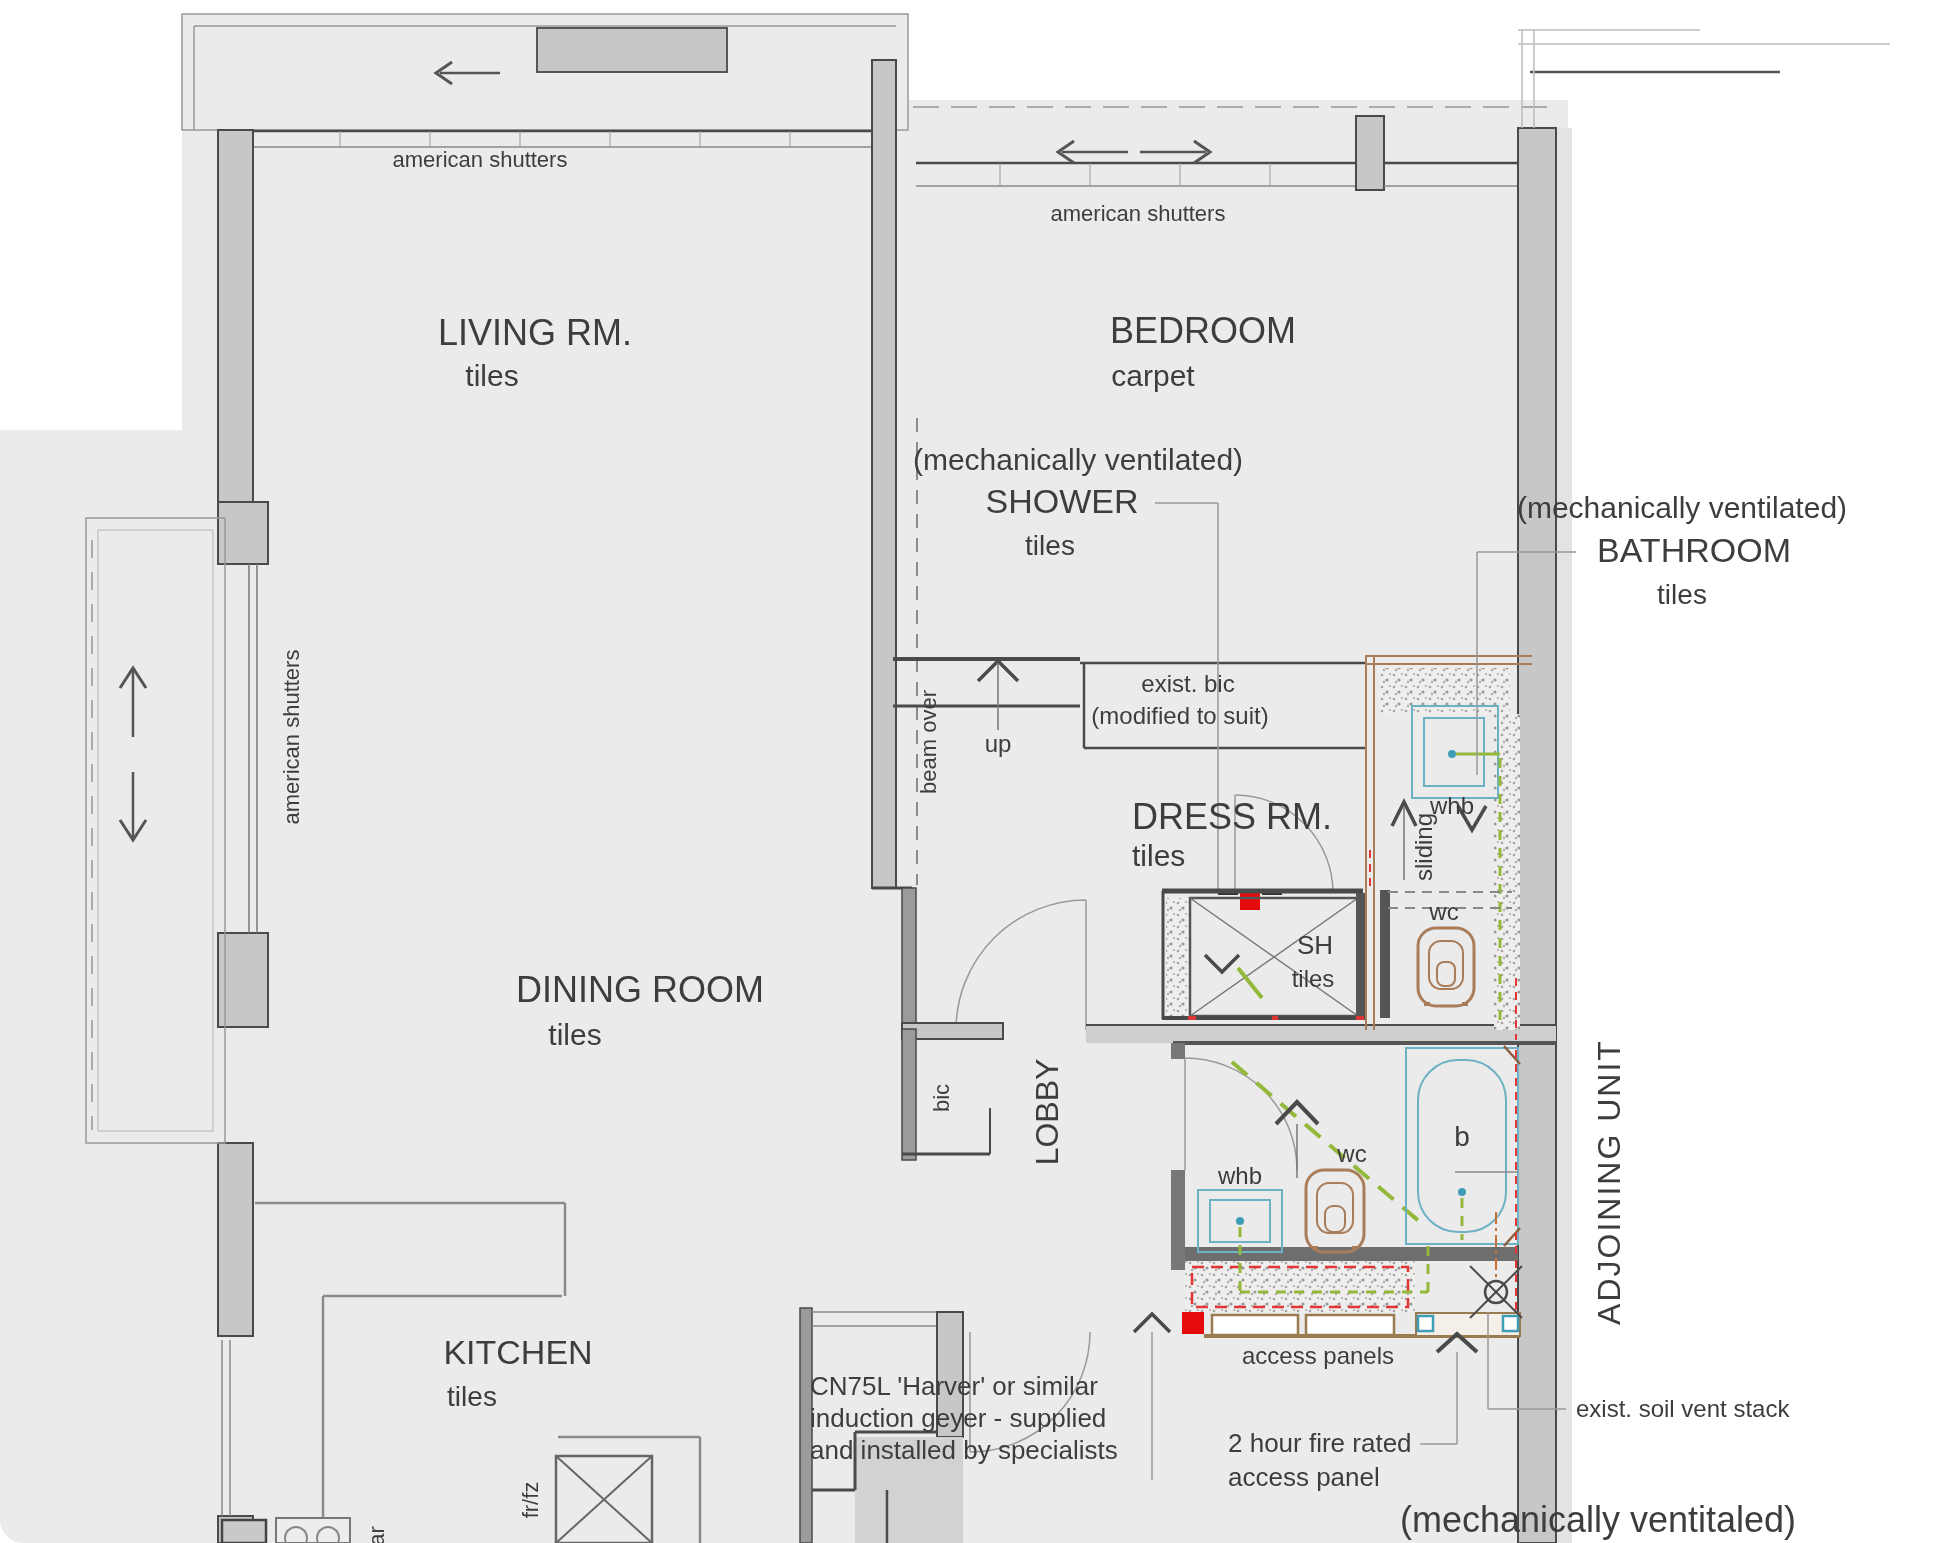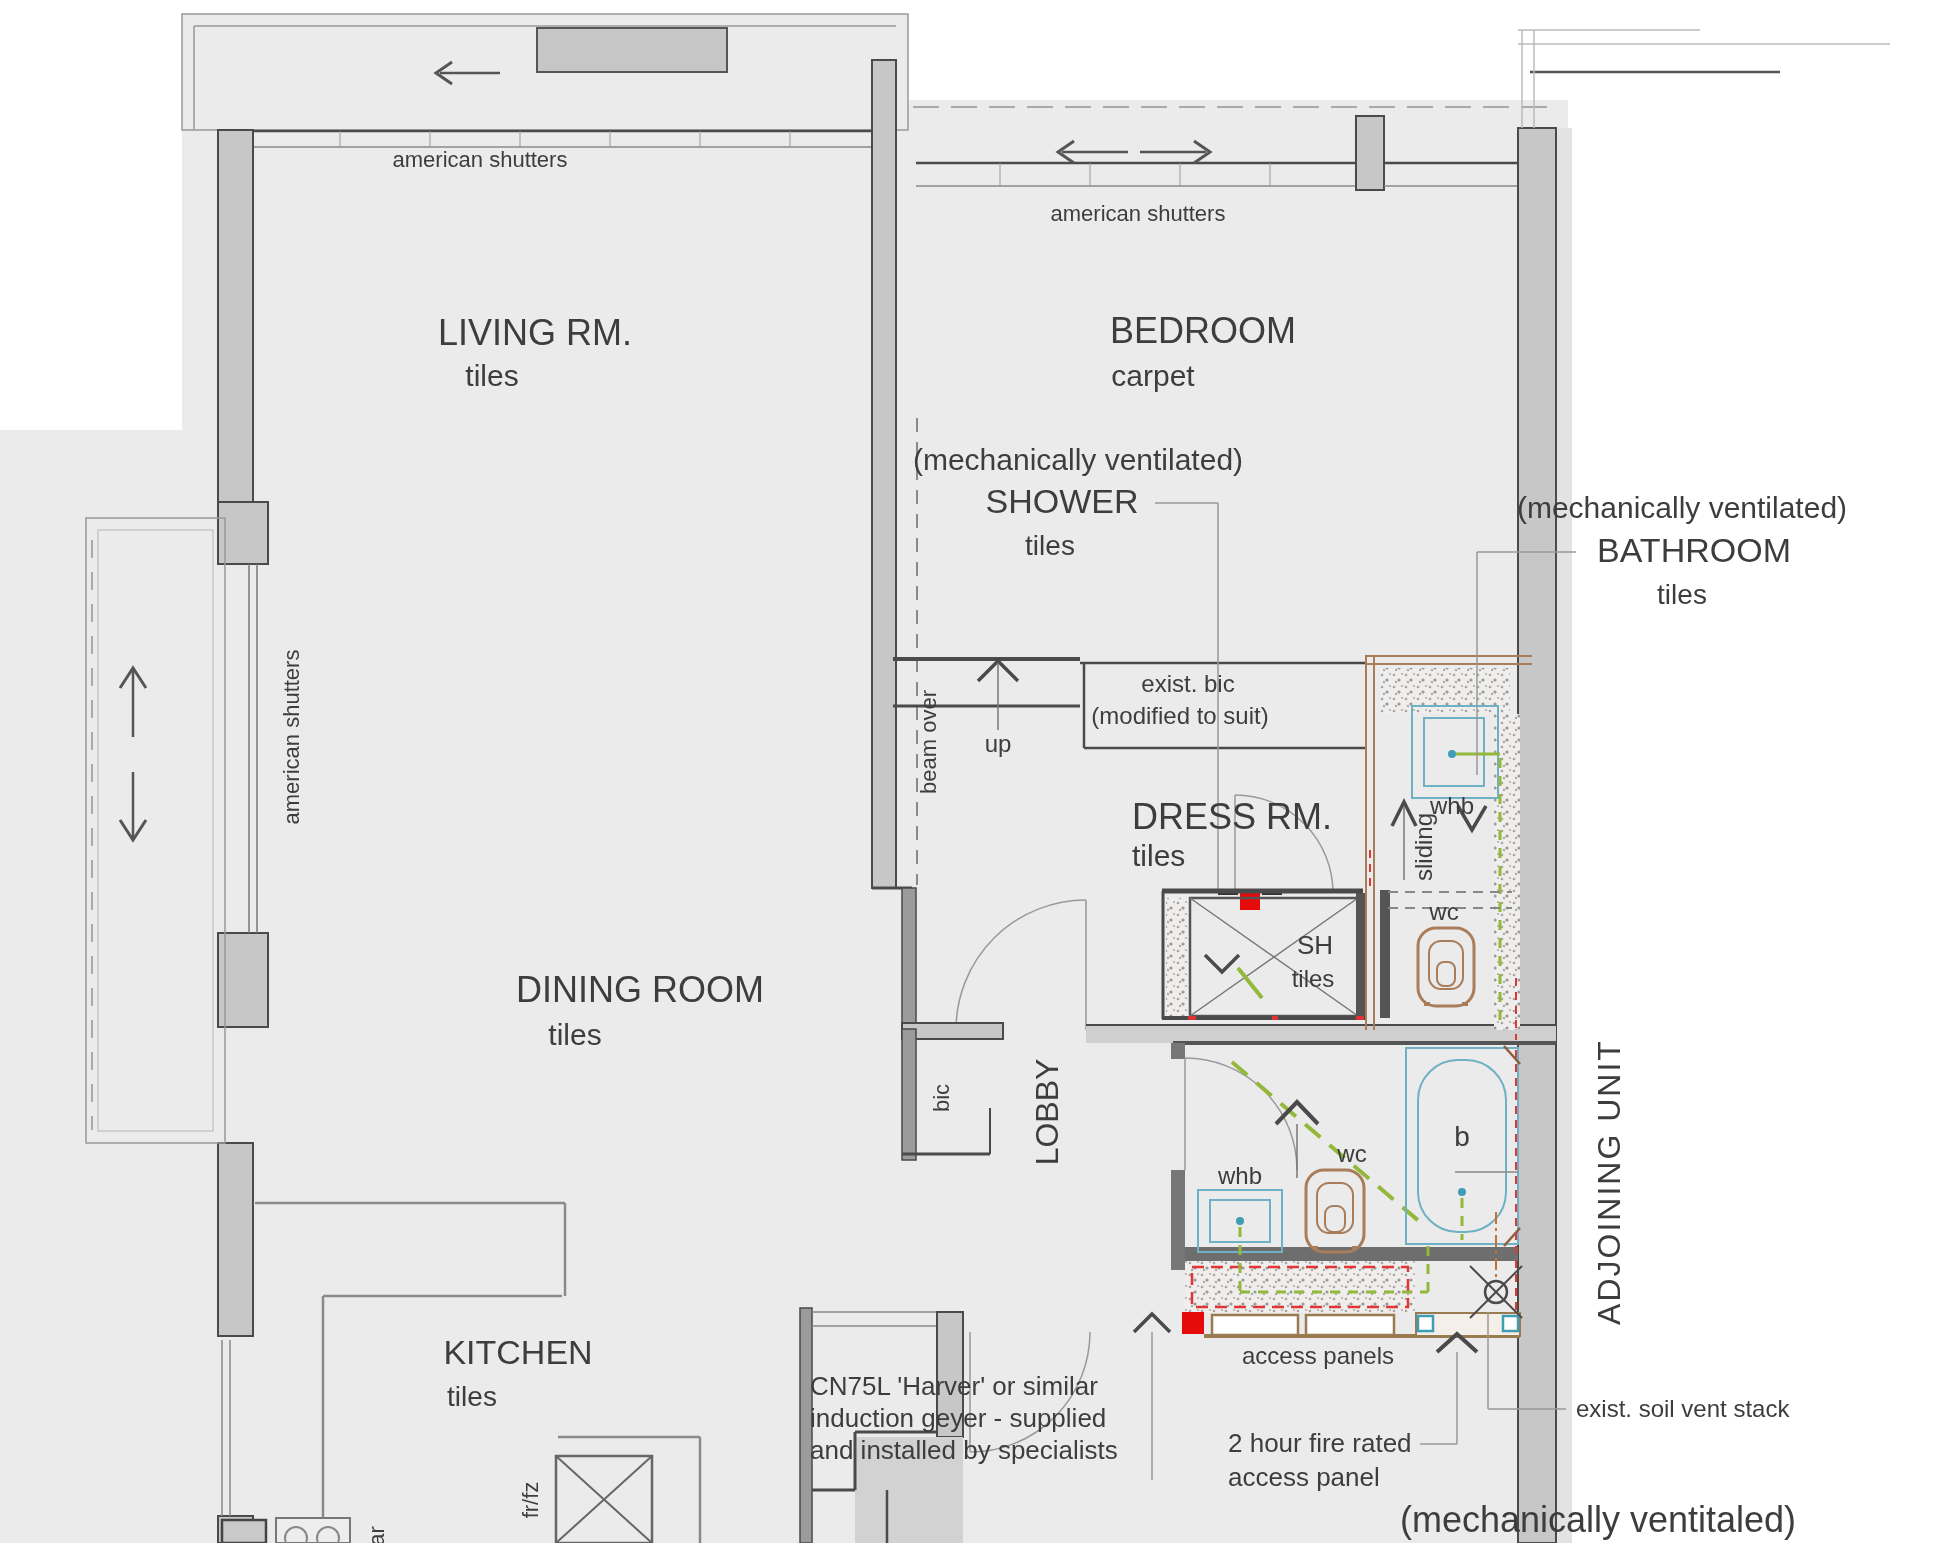--- a/index.html
+++ b/index.html
@@ -1,16 +1,16 @@
 <!DOCTYPE html>
 <html><head>
 <meta charset="utf-8">
 <style>
   html,body{margin:0;padding:0;background:#ffffff;}
-  #stage{position:relative;width:1956px;height:1543px;overflow:hidden;background:#ffffff;}
+  #stage{position:relative;width:1956px;height:1543px;overflow:hidden;background:#ffffff;border-radius:23px;}
   svg{display:block}
   text{fill:#3d3d3d;font-family:"Liberation Sans","DejaVu Sans",sans-serif;}
   .t36{font-size:36px;text-anchor:middle}
   .t34{font-size:34px;text-anchor:middle}
   .t32{font-size:32px;text-anchor:middle}
   .t30{font-size:30px;text-anchor:middle}
   .t28{font-size:28px;text-anchor:middle}
   .t26{font-size:26px;text-anchor:middle}
   .t24{font-size:24px;text-anchor:middle}
   .t22{font-size:22px;text-anchor:middle}

